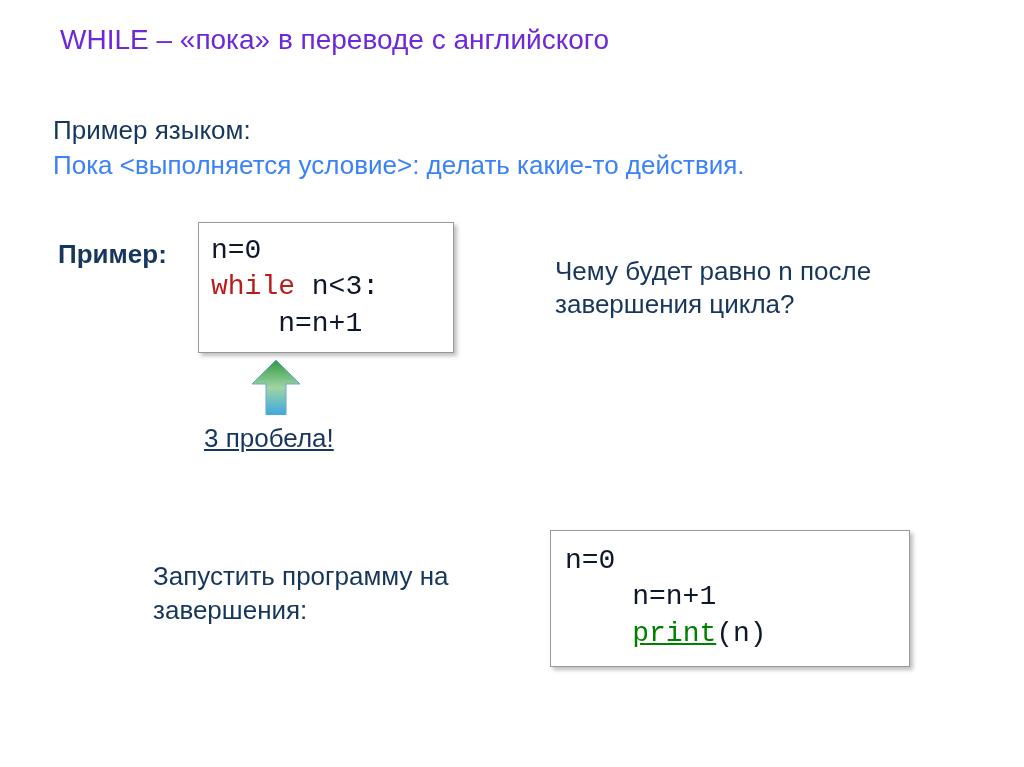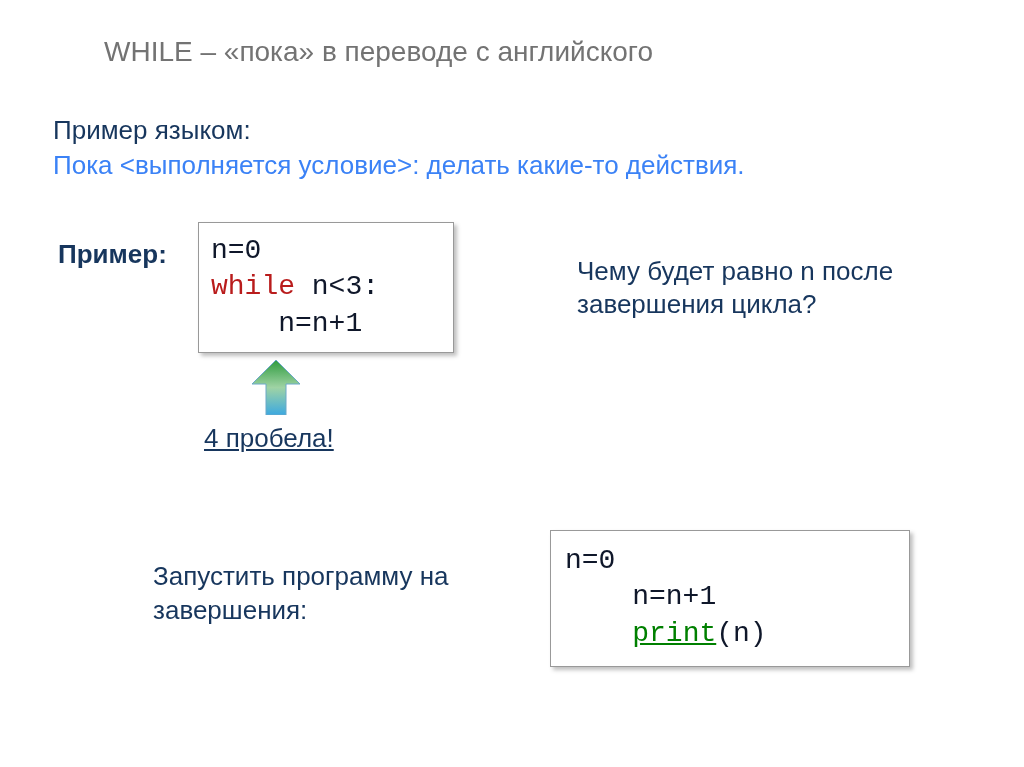--- a/index.html
+++ b/index.html
@@ -8,24 +8,23 @@
     width: 1024px;
     height: 767px;
     background: #ffffff;
     font-family: Arial, Helvetica, sans-serif;
     position: relative;
     overflow: hidden;
   }
   .heading {
     position: absolute;
     left: 60px;
-    top: 36px;
+    top: 24px;
     font-size: 28px;
-    color: #737373;
-    margin-left: 44px;
+    color: #6d28d9;
   }
   .sub1 {
     position: absolute;
     left: 53px;
     top: 115px;
     font-size: 26px;
     color: #17365d;
   }
   .sub2 {
     position: absolute;
@@ -67,21 +66,21 @@
     font-family: "Courier New", monospace;
     font-size: 28px;
     line-height: 1.3;
   }
   .code-line { white-space: pre; }
   .kw { color: #b91c1c; text-align: center; }
   .pr { color: #008000; text-decoration: underline; }
   .txt { color: #0f172a; }
   .question {
     position: absolute;
-    left: 577px;
+    left: 555px;
     top: 255px;
     width: 350px;
     font-size: 26px;
     color: #17365d;
     line-height: 1.25;
   }
   .arrow {
     position: absolute;
     left: 252px;
     top: 360px;
@@ -131,21 +130,21 @@
       <linearGradient id="g1" x1="0" y1="1" x2="0" y2="0">
         <stop offset="0%" stop-color="#3da9e0"></stop>
         <stop offset="50%" stop-color="#9fd3a4"></stop>
         <stop offset="100%" stop-color="#2e9b3e"></stop>
       </linearGradient>
     </defs>
     <polygon points="24,0 48,24 34,24 34,55 14,55 14,24 0,24" fill="url(#g1)" stroke="#6aa8c8" stroke-width="1"></polygon>
   </svg>
 </div>
 
-<div class="spaces-note">4 пробела!</div>
+<div class="spaces-note">3 пробела!</div>
 
 <div class="run-label">Запустить программу на завершения:</div>
 
 <div class="code-box2">
   <div class="code-line"><span class="txt">n=0</span></div>
   <div class="code-line"><span class="txt">    n=n+1</span></div>
   <div class="code-line"><span class="txt">    </span><span class="pr">print</span><span class="txt">(n)</span></div>
 </div>
 
 </body></html>

